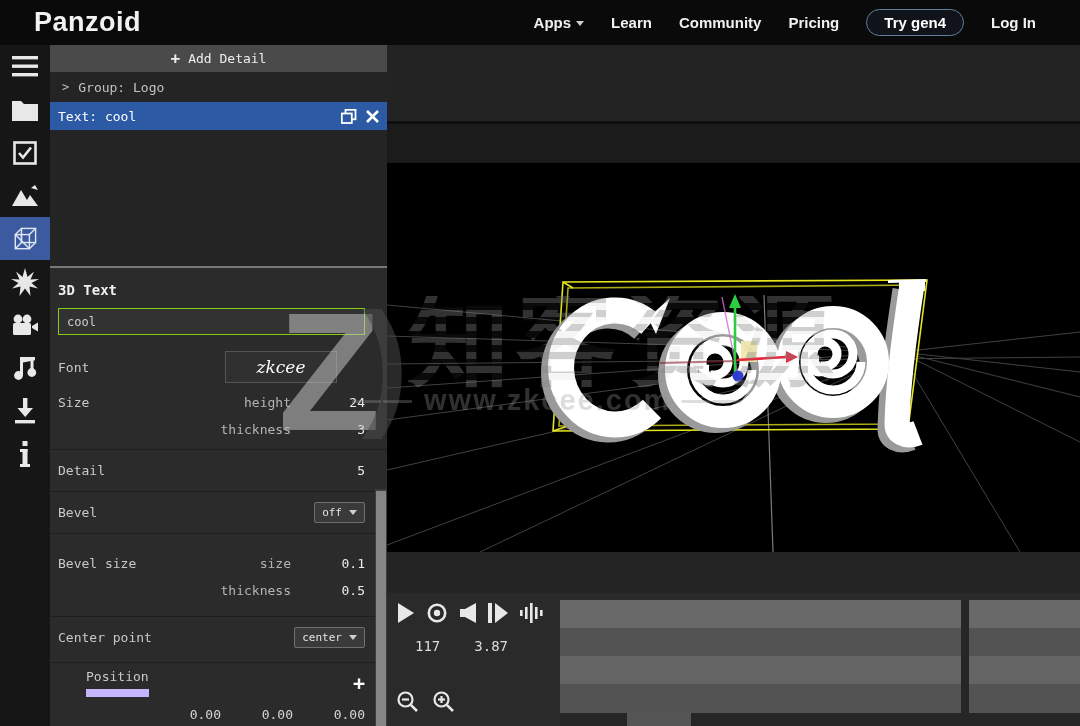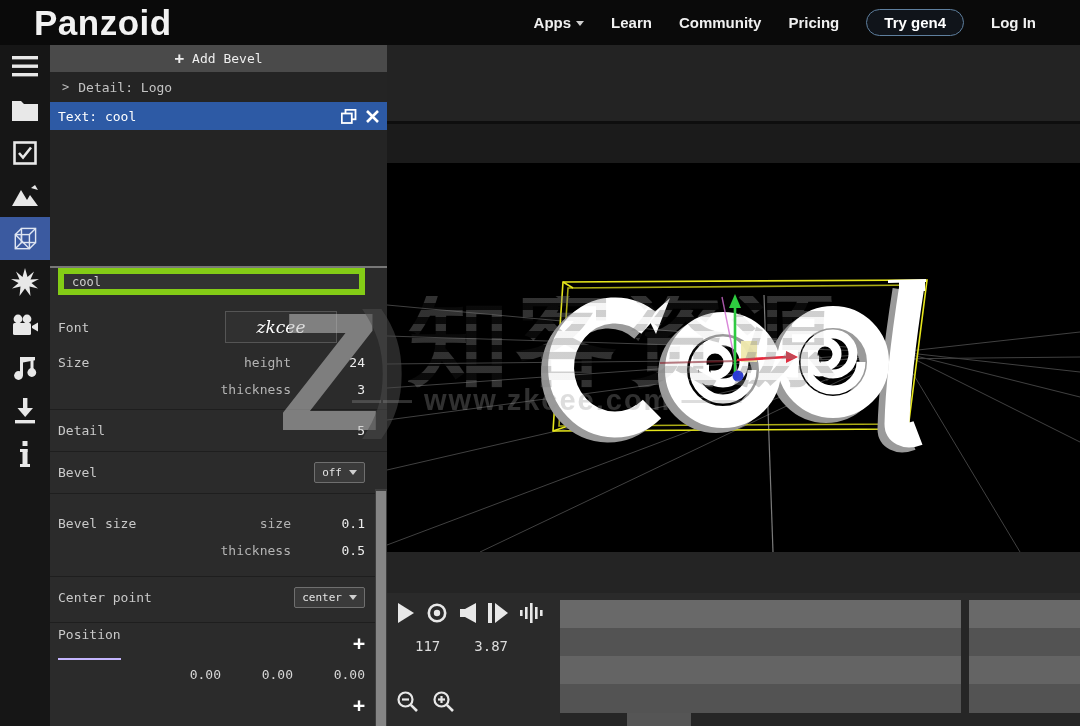--- a/index.html
+++ b/index.html
@@ -5,21 +5,21 @@
   :root{
     --mono:"DejaVu Sans Mono",monospace;
     --sans:"Liberation Sans",sans-serif;
   }
   *{margin:0;padding:0;box-sizing:border-box;}
   html,body{width:1080px;height:726px;background:#000;overflow:hidden;font-family:var(--sans);}
   .abs{position:absolute;}
 
   
   .navbar{left:0;top:0;width:1080px;height:45px;background:#0a0a0a;display:flex;align-items:center;z-index:5;}
-  .logo{margin-left:34px;font-size:35px;font-weight:600;color:#f2f2f2;letter-spacing:.5px;}
+  .logo{margin-left:34px;font-size:27px;font-weight:600;color:#f2f2f2;letter-spacing:.5px;}
   .nav-right{margin-left:auto;margin-right:44px;display:flex;align-items:center;gap:27px;}
   .nav-item{color:#f0f0f0;font-size:15px;font-weight:600;cursor:pointer;display:flex;align-items:center;gap:5px;}
   .nav-caret{width:0;height:0;border-left:4px solid transparent;border-right:4px solid transparent;border-top:5px solid #cfcfcf;margin-top:2px;}
   .try-pill{border:1.5px solid #5e7f9e;border-radius:15px;padding:4px 17px;color:#fff;font-size:15px;font-weight:700;background:#10141a;cursor:pointer;}
 
   
   .rail{left:0;top:45px;width:50px;height:681px;background:#161616;z-index:4;}
   .rail-cell{width:50px;height:43px;display:flex;align-items:center;justify-content:center;cursor:pointer;}
   .rail-cell.sel{background:#3b5aa0;}
   .rail-cell svg{display:block;}
@@ -30,37 +30,37 @@
   .addobj .plus{font-weight:700;font-size:16px;}
   .grouprow{height:30px;display:flex;align-items:center;padding-left:12px;color:#c3c3c3;font-size:13px;gap:9px;cursor:pointer;}
   .grouprow .chev{font-size:12px;color:#bbb;}
   .textrow{height:28px;background:#2d5aa5;display:flex;align-items:center;padding:0 8px 0 8px;color:#fff;font-size:13px;cursor:pointer;}
   .textrow .spacer{flex:1;}
   .textrow svg{cursor:pointer;}
   .panel-empty{height:136px;background:#242424;}
   .props{background:#2b2b2b;border-top:2px solid #787878;height:460px;position:relative;color:#c9c9c9;}
   .props-inner{padding:0 22px 0 8px;}
   .sec-title{padding:14px 0 10px 0;font-size:14px;font-weight:700;color:#f0f0f0;}
-  .txt-input{width:100%;height:27px;background:#323232;border:6px solid #84cc16;color:#cfcfcf;font-family:var(--mono);font-size:12px;padding:0 8px;}
+  .txt-input{width:100%;height:27px;background:#323232;border:1px solid #84cc16;color:#cfcfcf;font-family:var(--mono);font-size:12px;padding:0 8px;}
   .prow{display:flex;align-items:center;font-size:13px;}
   .prow .lbl{flex:0 0 120px;}
   .prow .sub{flex:1;text-align:right;color:#b4b4b4;padding-right:14px;}
   .prow .val{flex:0 0 60px;text-align:right;color:#ececec;}
   .prow .flex1{flex:1;}
   .fontrow{margin-top:10px;height:44px;}
   .font-field{flex:0 0 112px;height:32px;background:#303030;border:1px solid #555;display:flex;align-items:center;justify-content:center;color:#fff;
     font-family:"DejaVu Serif",serif;font-style:italic;font-size:17px;cursor:pointer;}
   .h27{height:27px;}
   .h33{height:33px;}
   .grp{border-top:1px solid #1e1e1e;padding:4px 0;}
   .dd{background:#3a3a3a;border:1px solid #6f6f6f;border-radius:2px;height:21px;display:flex;align-items:center;gap:7px;padding:0 7px;font-size:11px;color:#e4e4e4;cursor:pointer;}
   .dd .caret{width:0;height:0;border-left:4px solid transparent;border-right:4px solid transparent;border-top:5px solid #cfcfcf;}
   .keyhead{display:flex;align-items:center;height:32px;}
   .keyhead .plus{margin-left:auto;color:#fff;font-size:20px;font-weight:700;cursor:pointer;}
-  .ul-red{border-bottom:2px solid #c4b5fd;padding-bottom:16px;}
+  .ul-red{border-bottom:8px solid #c4b5fd;padding-bottom:5px;margin-left:28px;}
   .vals{display:flex;height:30px;align-items:center;font-size:13px;color:#d6d6d6;}
   .vals span{flex:0 0 72px;text-align:right;}
   .vals .pad{flex:1;}
   .scrollbar{position:absolute;right:0;top:221px;width:12px;height:460px;background:#3d3d3d;}
   .scroll-thumb{position:absolute;left:1px;top:2px;width:10px;height:430px;background:#858585;}
 
   
   .stage{left:387px;top:45px;width:693px;height:681px;background:#000;z-index:1;}
   .strip-a{left:0;top:0;width:693px;height:76px;background:#232323;}
   .strip-line{left:0;top:76px;width:693px;height:3px;background:#0e0e0e;}
@@ -201,41 +201,42 @@
           <rect x="0" y="23" width="10" height="3"></rect>
           <rect x="0" y="8" width="7.5" height="3"></rect>
         </g>
       </svg>
   </div>
 </div>
 
 <div class="abs panel">
   <div class="addobj">
     <span class="plus">+</span>
-    <span>Add Bevel</span>
+    <span>Add Detail</span>
   </div>
   <div class="grouprow">
     <span class="chev">&gt;</span>
-    <span>Detail: Logo</span>
+    <span>Group: Logo</span>
   </div>
   <div class="textrow">
     <span>Text: cool</span>
     <span class="spacer"></span>
     <svg width="16" height="15" viewBox="0 0 16 15" style="margin-right:9px;">
       <rect x="4.5" y="0.8" width="10" height="9.5" fill="none" stroke="#fff" stroke-width="1.8"></rect>
       <rect x="0.8" y="4.5" width="10" height="9.5" fill="#2d5aa5" stroke="#fff" stroke-width="1.8"></rect>
     </svg>
     <svg width="13" height="13" viewBox="0 0 13 13">
       <path d="M1 1 L12 12 M12 1 L1 12" stroke="#fff" stroke-width="2.6"></path>
     </svg>
   </div>
   <div class="panel-empty"></div>
 
   <div class="props">
     <div class="props-inner">
+      <div class="sec-title">3D Text</div>
       <input class="txt-input" value="cool" style="">
       <div class="prow fontrow">
         <span class="lbl">Font</span>
         <span class="flex1"></span>
         <span class="font-field">zkcee</span>
         <span style="flex:0 0 28px;"></span>
       </div>
       <div class="prow h27">
         <span class="lbl">Size</span>
         <span class="sub">height</span>

